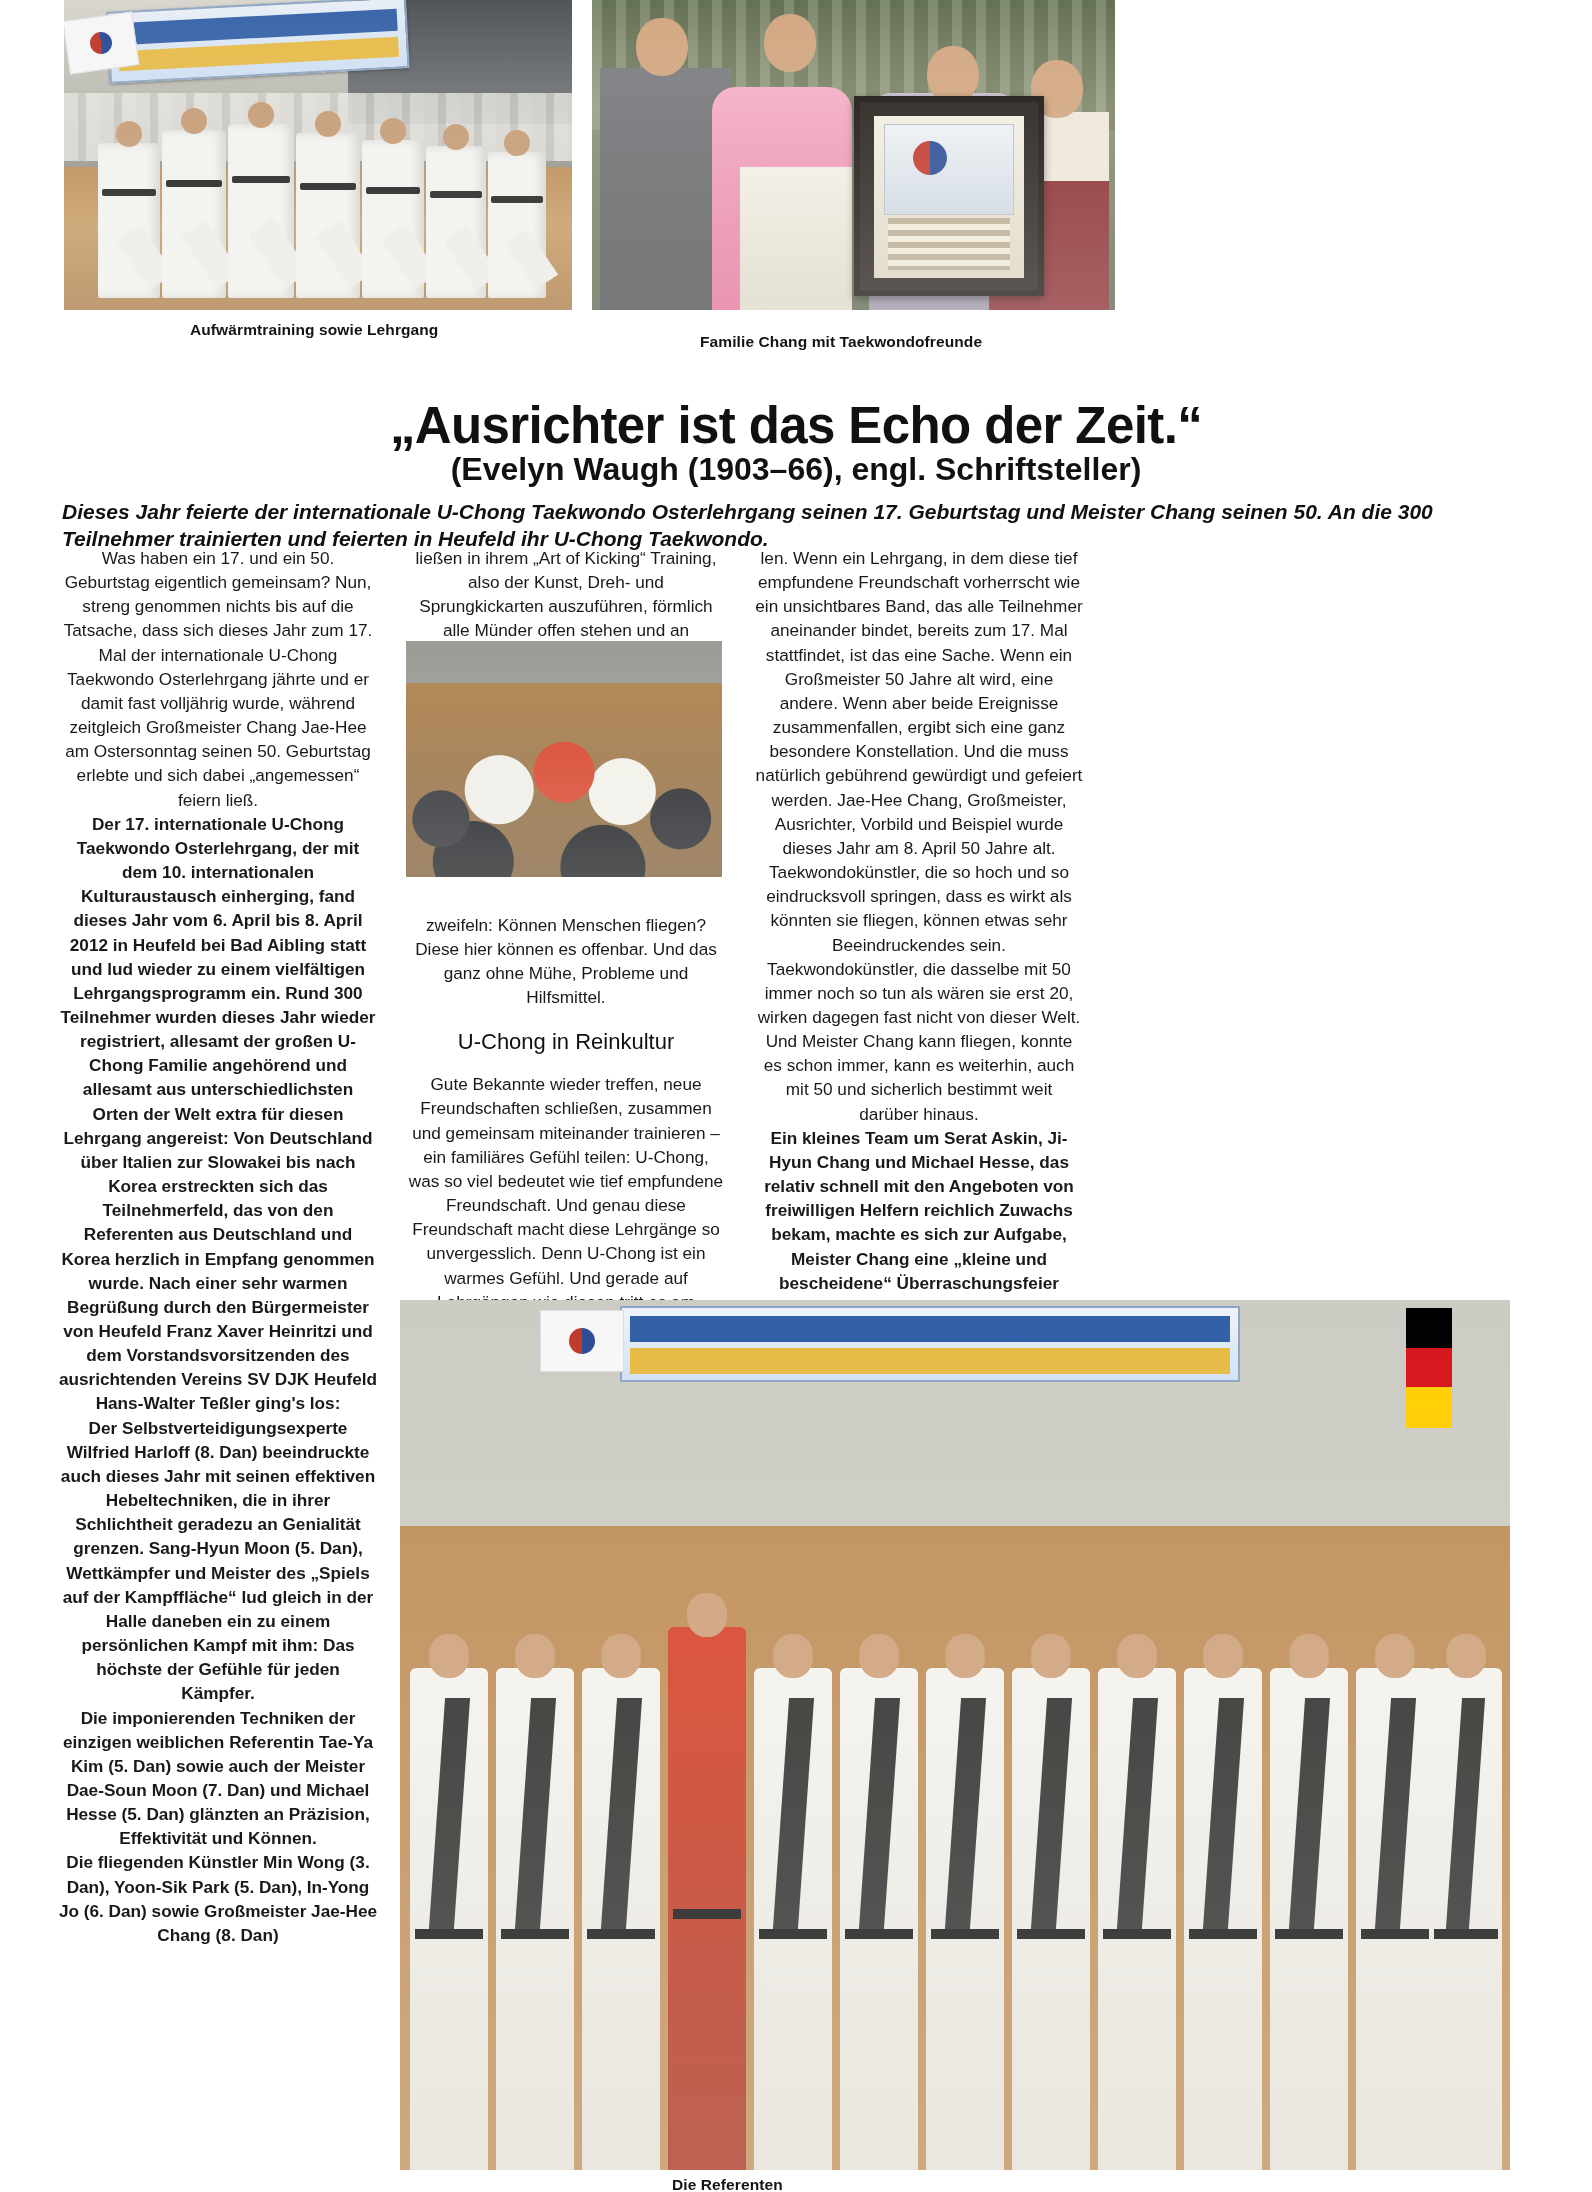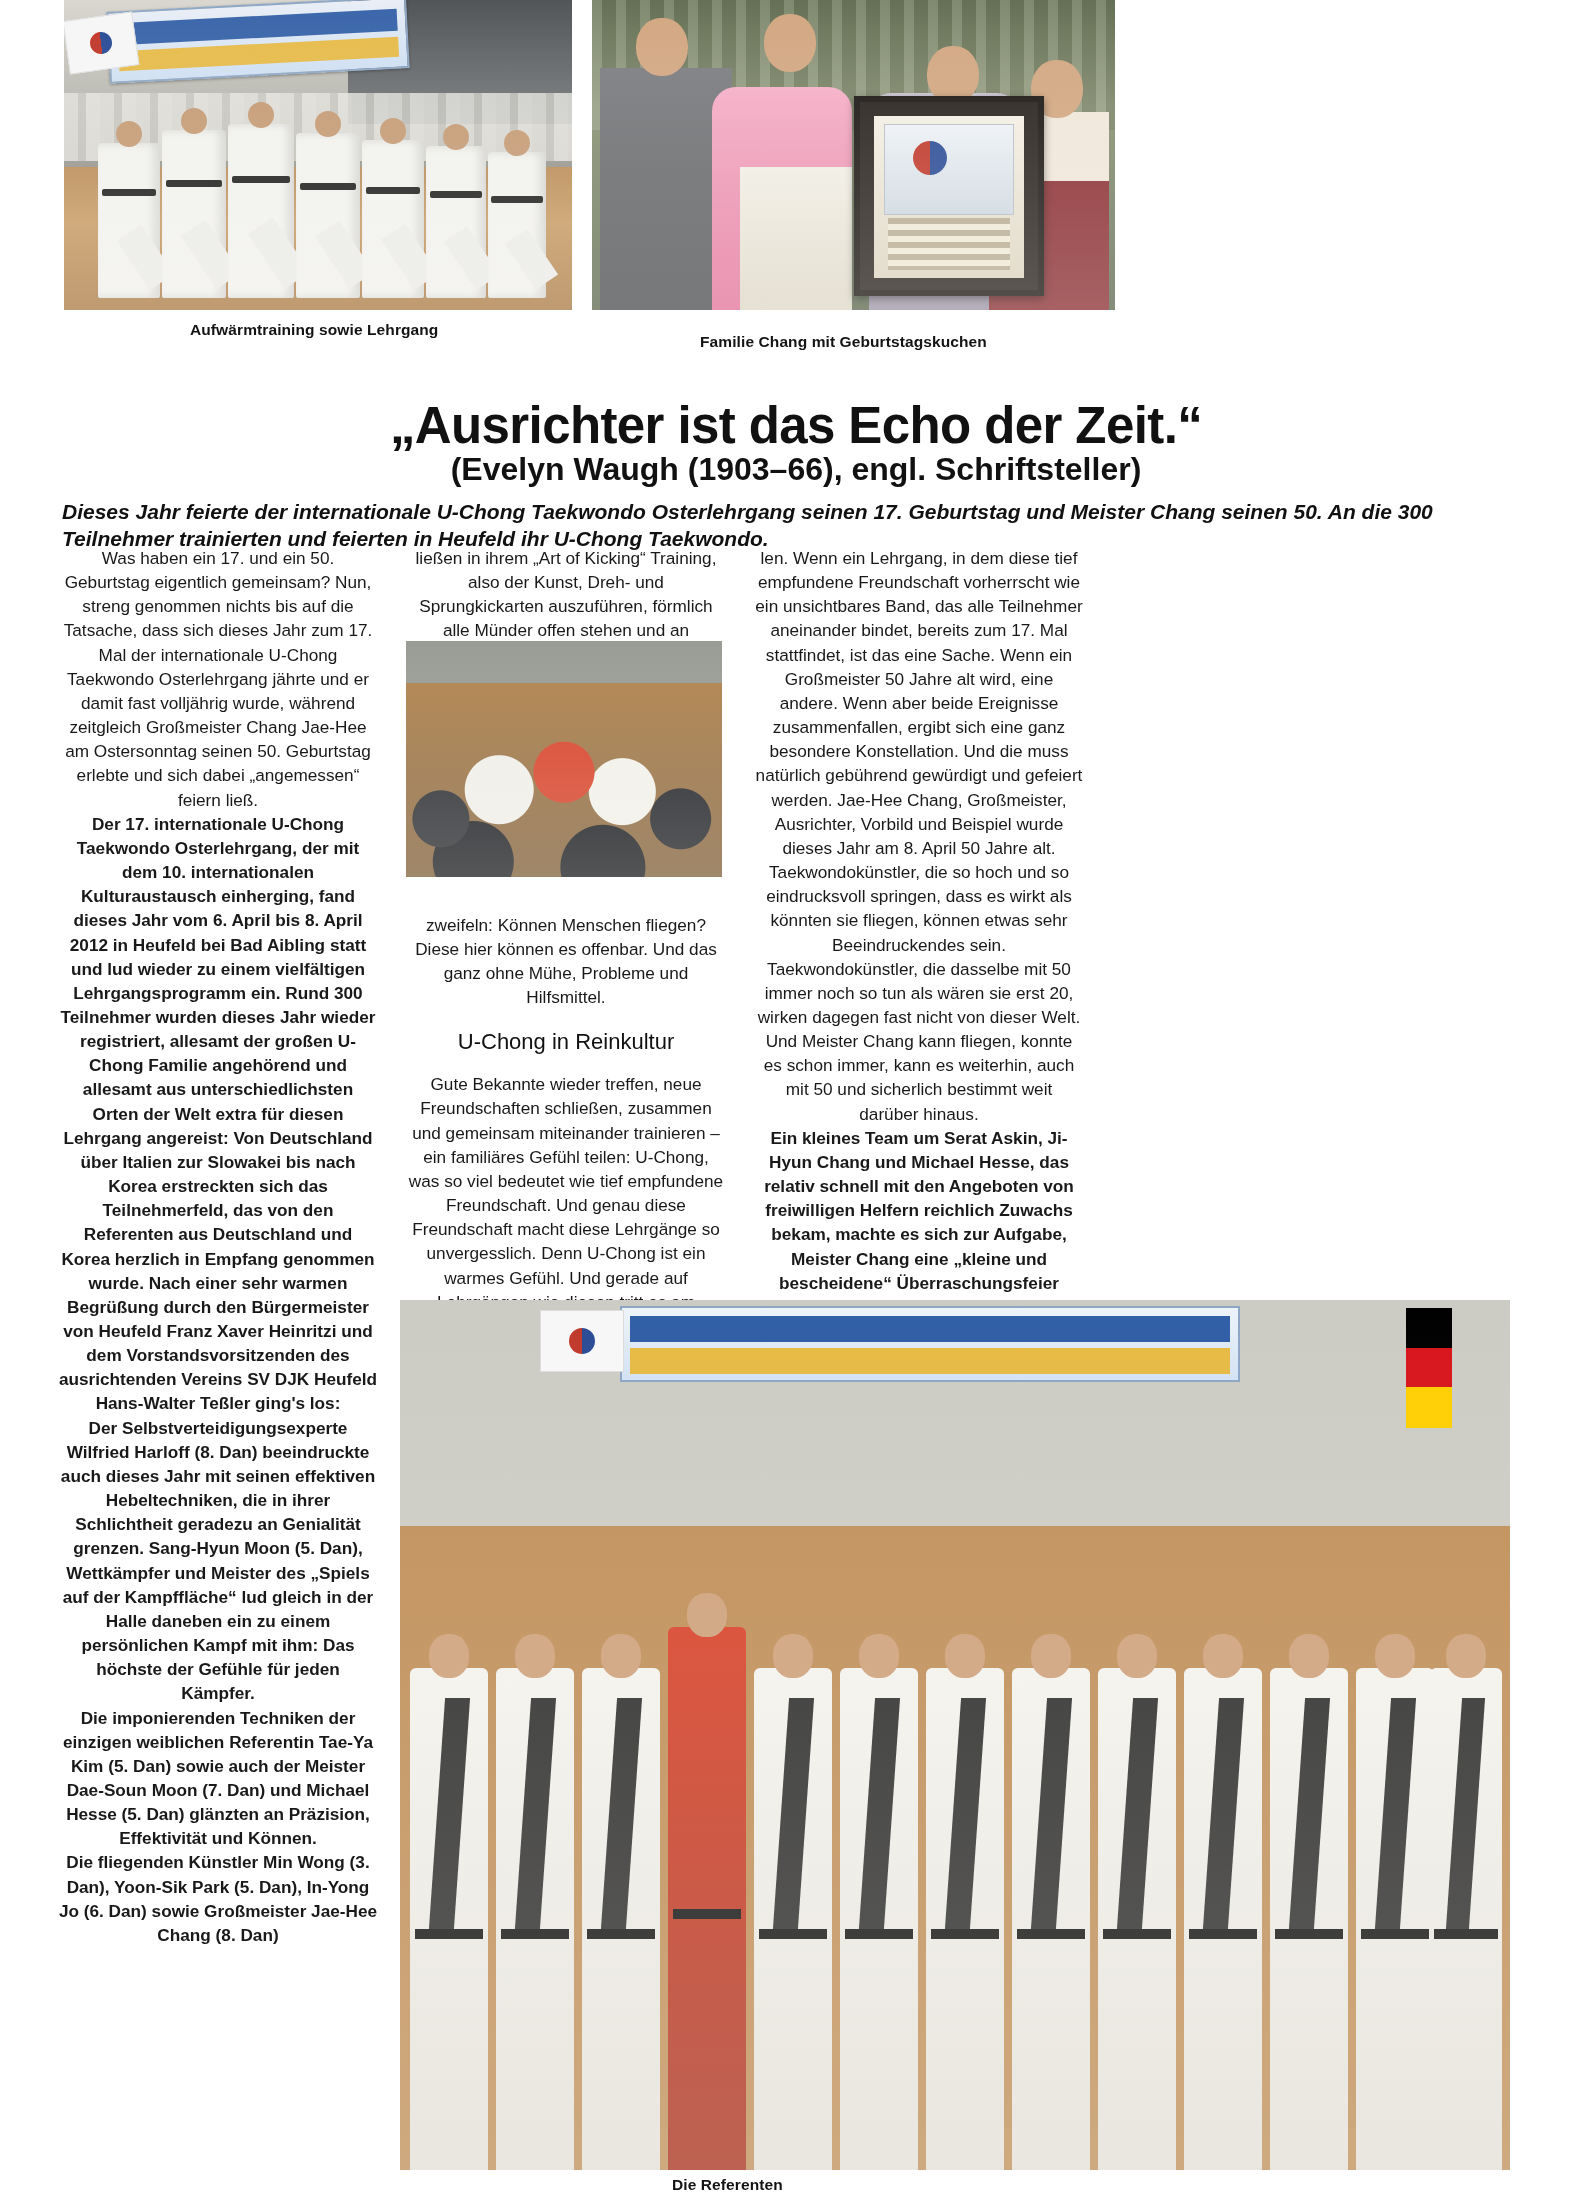--- a/index.html
+++ b/index.html
@@ -348,21 +348,21 @@
     <div class="cake-box">
       <div class="cake-inner">
         <div class="cake-img"></div>
         <div class="cake-txt"></div>
       </div>
     </div>
     <div class="scan-tint"></div>
   </div>
 
   <div class="cap" id="cap-warmup">Aufwärmtraining sowie Lehrgang</div>
-  <div class="cap" id="cap-family">Familie Chang mit Geburtstagskuchen</div>
+  <div class="cap" id="cap-family">Familie Chang mit Taekwondofreunde</div>
 </div>
 
 <h1 class="headline">„Ausrichter ist das Echo der Zeit.“</h1>
 <h2 class="subhead">(Evelyn Waugh (1903–66), engl. Schriftsteller)</h2>
 <p class="lead">Dieses Jahr feierte der internationale U-Chong Taekwondo Osterlehrgang seinen 17. Geburtstag und Meister Chang seinen 50. An die 300 Teilnehmer trainierten und feierten in Heufeld ihr U-Chong Taekwondo.</p>
 
 <div class="col" id="col1">
   <p>Was haben ein 17. und ein 50. Geburtstag eigentlich gemeinsam? Nun, streng genommen nichts bis auf die Tatsache, dass sich dieses Jahr zum 17. Mal der internationale U-Chong Taekwondo Osterlehrgang jährte und er damit fast volljährig wurde, während zeitgleich Großmeister Chang Jae-Hee am Ostersonntag seinen 50. Geburtstag erlebte und sich dabei „angemessen“ feiern ließ.</p>
   <p>Der 17. internationale U-Chong Taekwondo Osterlehrgang, der mit dem 10. internationalen Kulturaustausch einherging, fand dieses Jahr vom 6. April bis 8. April 2012 in Heufeld bei Bad Aibling statt und lud wieder zu einem vielfältigen Lehrgangsprogramm ein. Rund 300 Teilnehmer wurden dieses Jahr wieder registriert, allesamt der großen U-Chong Familie angehörend und allesamt aus unterschiedlichsten Orten der Welt extra für diesen Lehrgang angereist: Von Deutschland über Italien zur Slowakei bis nach Korea erstreckten sich das Teilnehmerfeld, das von den Referenten aus Deutschland und Korea herzlich in Empfang genommen wurde. Nach einer sehr warmen Begrüßung durch den Bürgermeister von Heufeld Franz Xaver Heinritzi und dem Vorstandsvorsitzenden des ausrichtenden Vereins SV DJK Heufeld Hans-Walter Teßler ging's los:</p>
   <p>Der Selbstverteidigungsexperte Wilfried Harloff (8. Dan) beeindruckte auch dieses Jahr mit seinen effektiven Hebeltechniken, die in ihrer Schlichtheit geradezu an Genialität grenzen. Sang-Hyun Moon (5. Dan), Wettkämpfer und Meister des „Spiels auf der Kampffläche“ lud gleich in der Halle daneben ein zu einem persönlichen Kampf mit ihm: Das höchste der Gefühle für jeden Kämpfer.</p>

